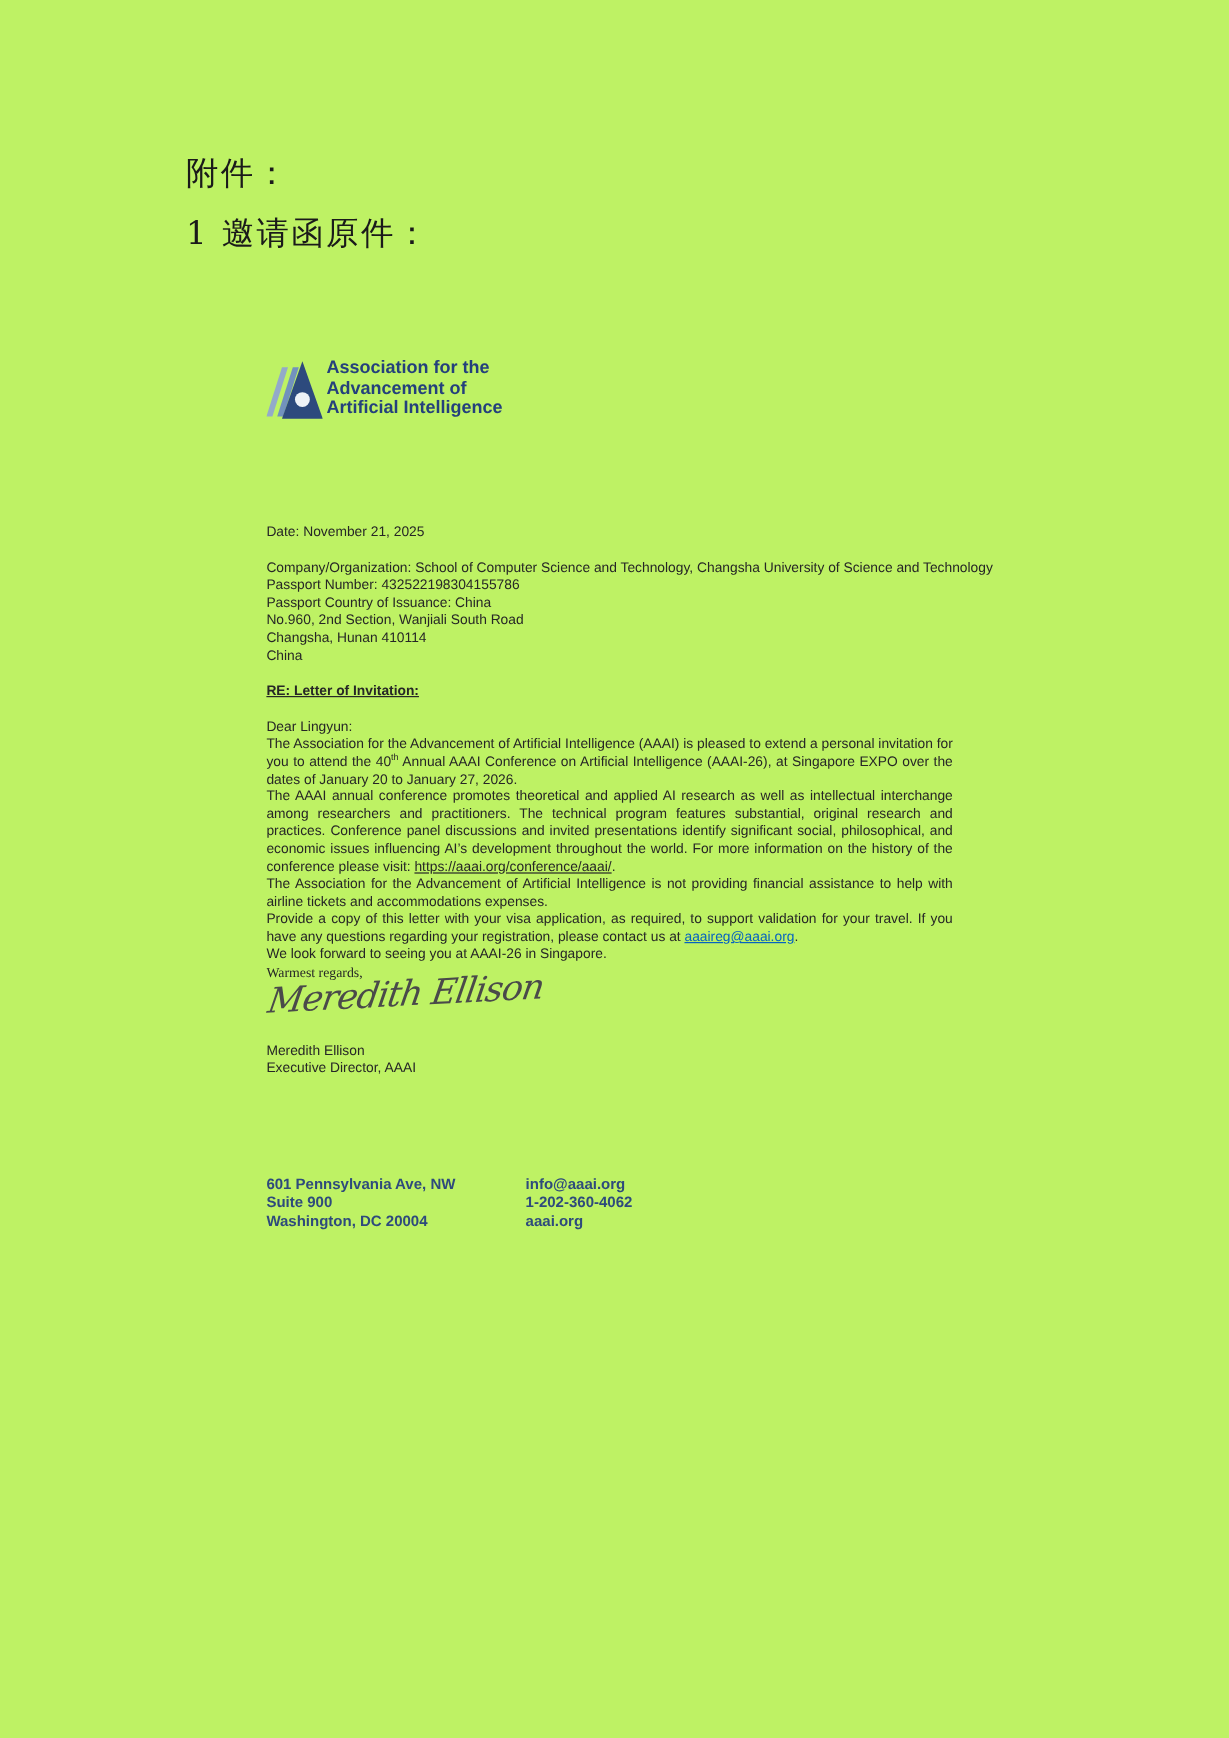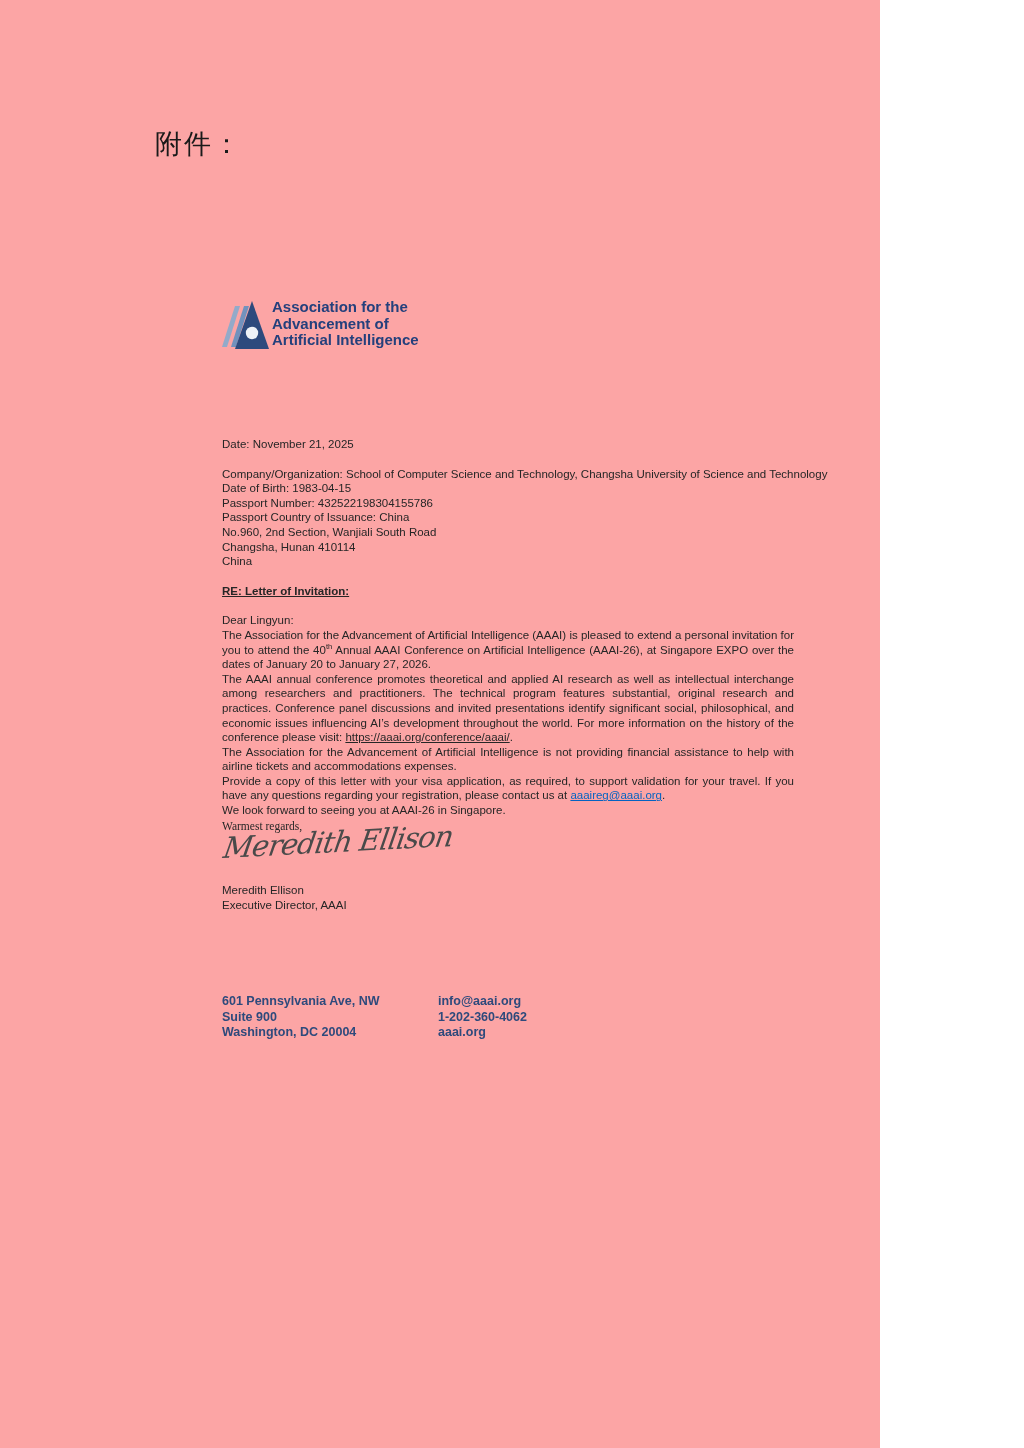--- a/index.html
+++ b/index.html
@@ -1,21 +1,21 @@
 <!DOCTYPE html>
 <html><head>
 <meta charset="utf-8">
 <style>
   * { margin: 0; padding: 0; box-sizing: border-box; }
   html, body { background: #ffffff; }
   .page {
     position: relative;
-    width: 880px;
+    width: 1024px;
     height: 1448px;
-    background: #fca5a5;
+    background: #bef264;
     overflow: hidden;
     font-family: "Liberation Sans", sans-serif;
   }
 
   
   .cn-heading {
     position: absolute;
     left: 155px;
     top: 126px;
     font-family: "DejaVu Serif", serif;
@@ -108,20 +108,21 @@
     margin: 1px 10px 1px 5px;
   }
   .footer-right { }
 </style>
 </head>
 <body>
 
 <div class="page">
 
   <div class="cn-heading">附件：</div>
+  <div class="cn-item">1 邀请函原件：</div>
 
   <div class="letter">
 
     <div class="logo">
       <svg class="logo-mark" viewBox="0 0 47 56" xmlns="http://www.w3.org/2000/svg">
         <polygon points="0,50 13,9 18,9 5,50" fill="#93aac9"></polygon>
         <polygon points="9,50 22,9 27,9 14,50" fill="#7292bd"></polygon>
         <polygon points="30,4 47,52 13,52" fill="#2d4a7d"></polygon>
         <circle cx="30" cy="36" r="6.2" fill="#eef2f7"></circle>
       </svg>
@@ -129,21 +130,20 @@
         <div>Association for the</div>
         <div>Advancement of</div>
         <div>Artificial Intelligence</div>
       </div>
     </div>
 
     <div class="date-line">Date: November 21, 2025</div>
 
     <div class="recipient">
       <div>Company/Organization: School of Computer Science and Technology, Changsha University of Science and Technology</div>
-      <div>Date of Birth: 1983-04-15</div>
       <div>Passport Number: 432522198304155786</div>
       <div>Passport Country of Issuance: China</div>
       <div>No.960, 2nd Section, Wanjiali South Road</div>
       <div>Changsha, Hunan 410114</div>
       <div>China</div>
     </div>
 
     <div class="re-line">RE:  Letter of Invitation:</div>
 
     <div class="salutation">Dear Lingyun:</div>

